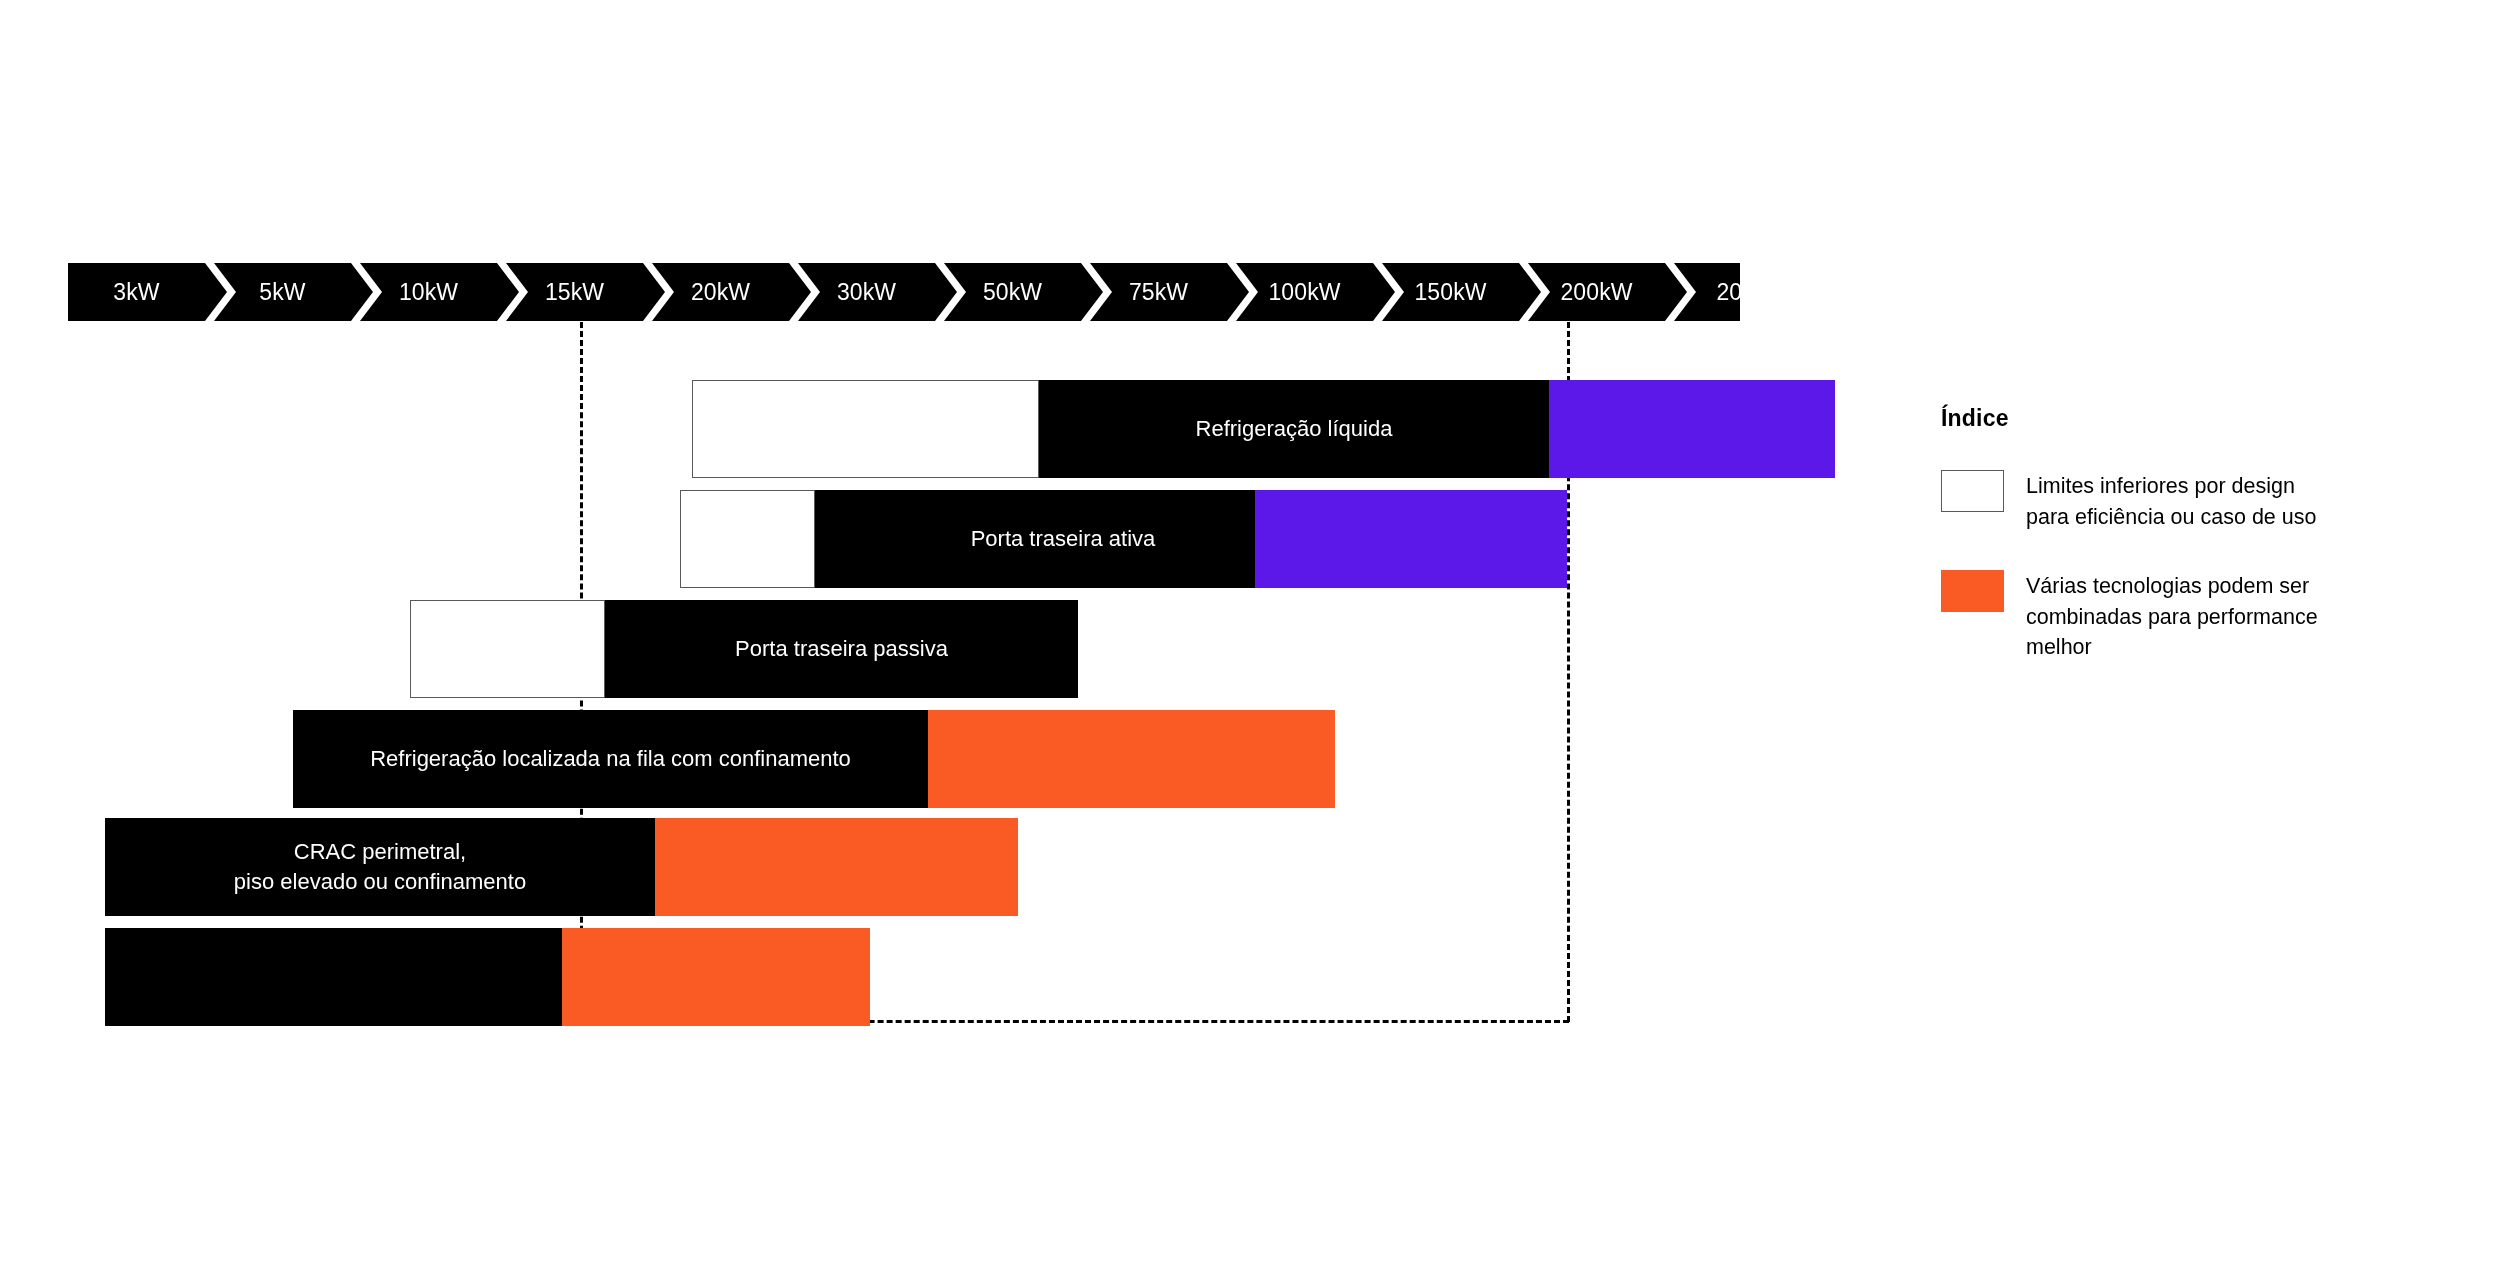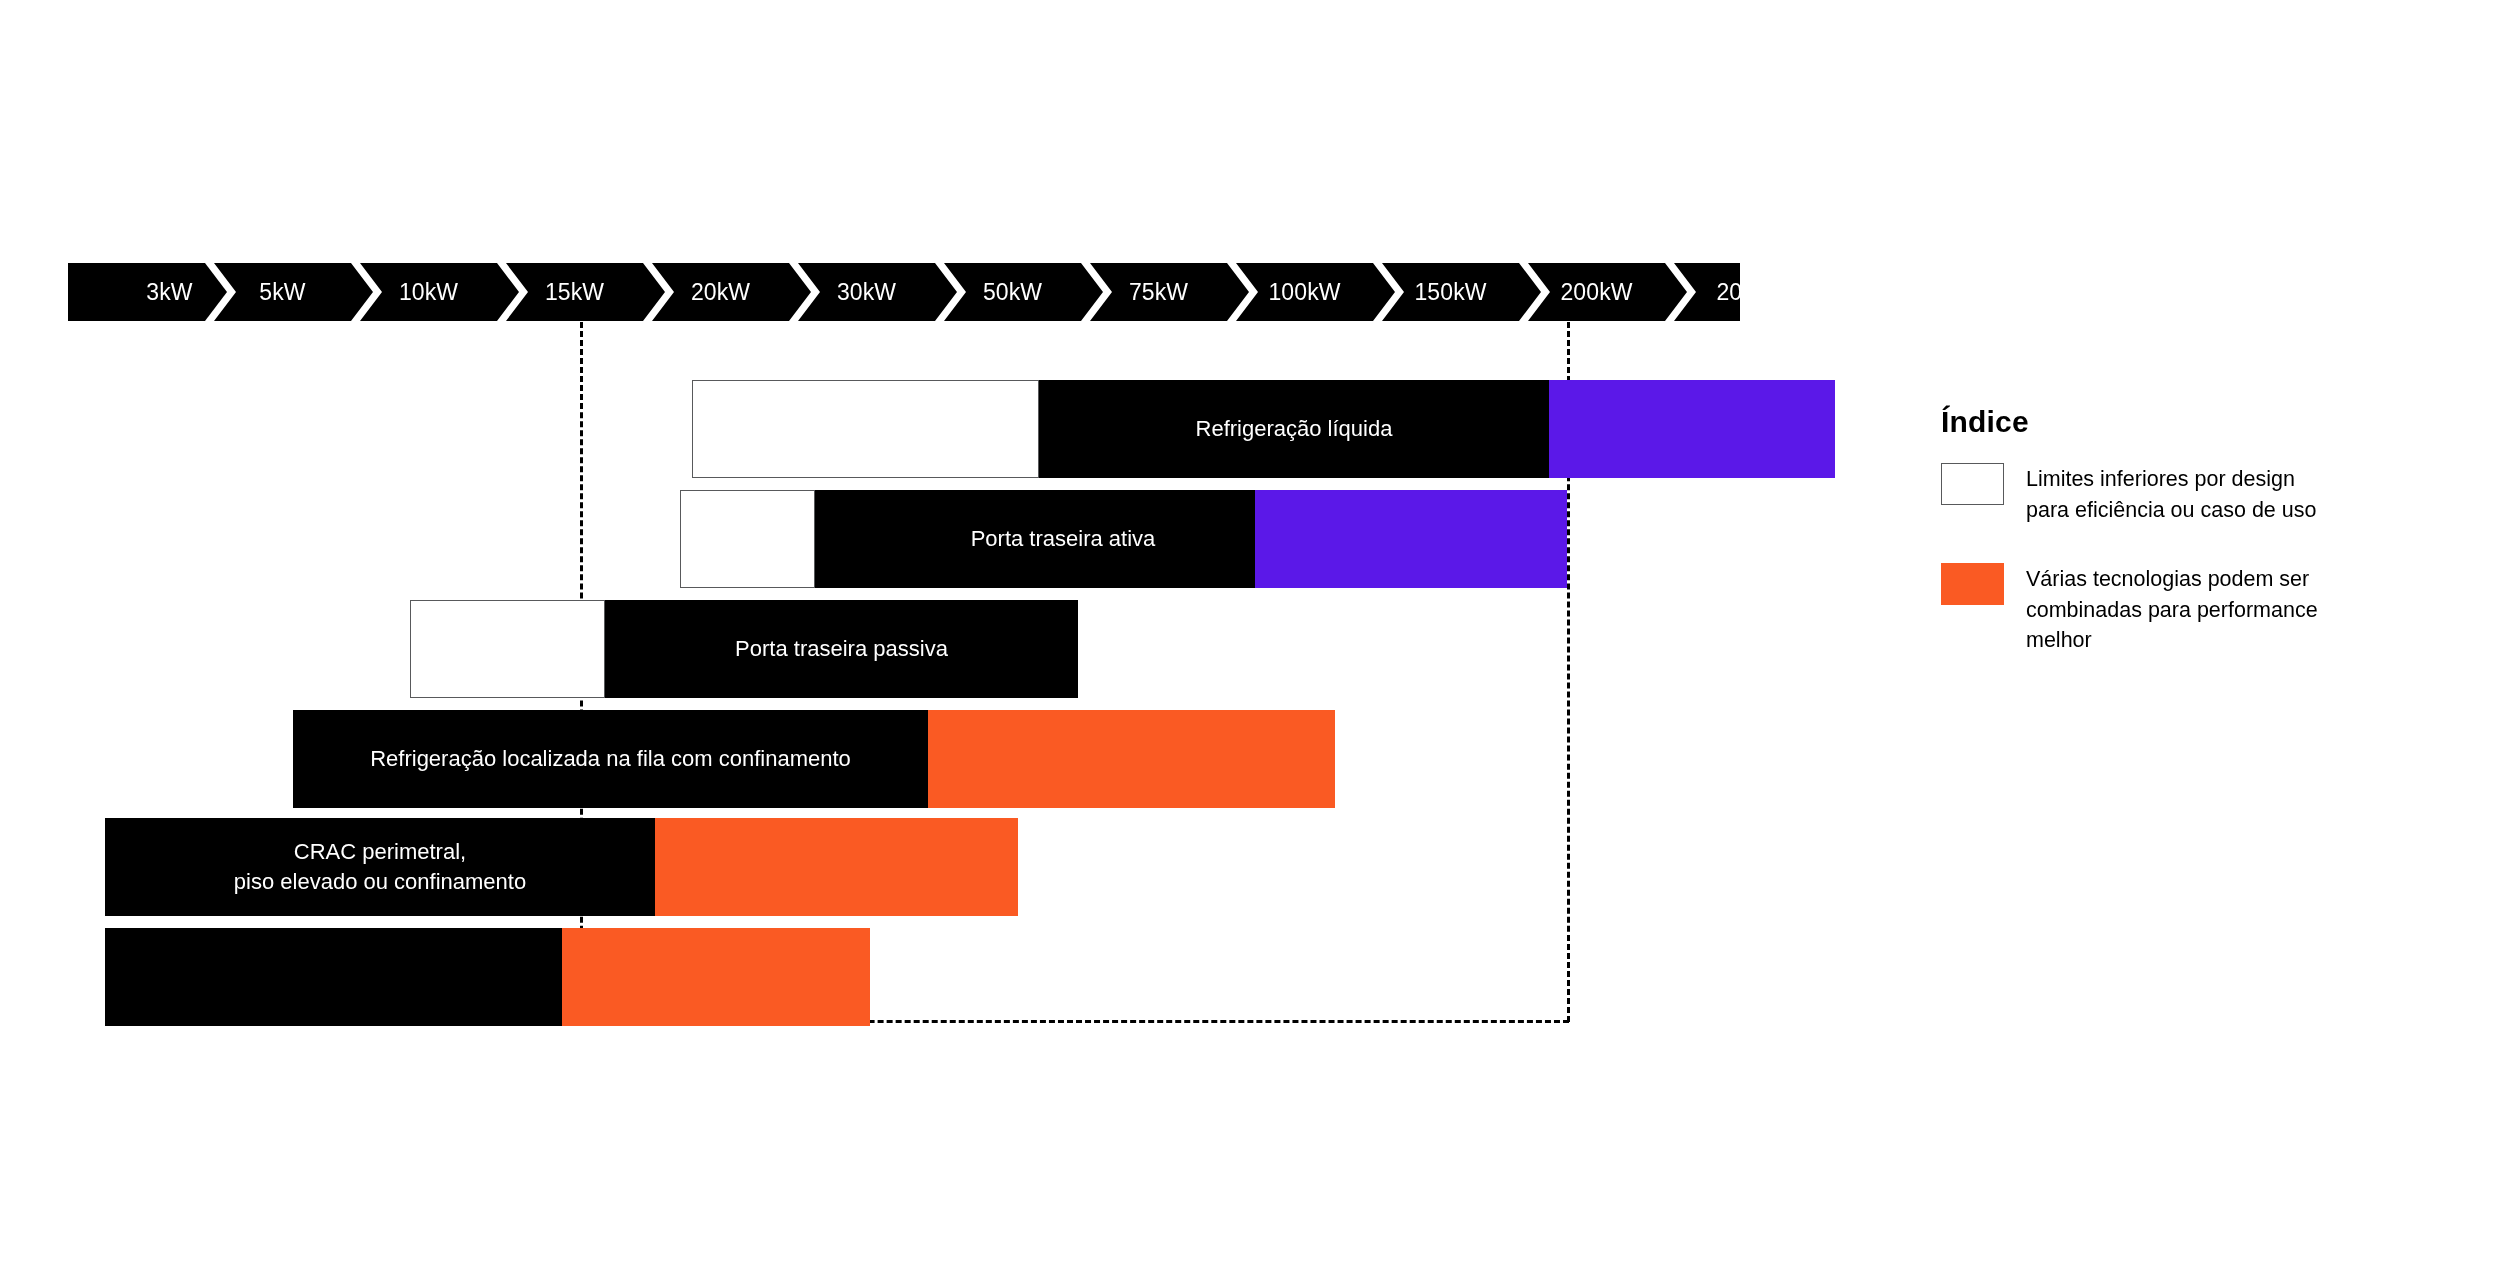--- a/index.html
+++ b/index.html
@@ -94,24 +94,24 @@
   }
 
   
   #legend {
     position: absolute;
     left: 1941px;
     top: 405px;
     width: 520px;
   }
   #legend-title {
-    font-size: 30px;
+    font-size: 23px;
     font-weight: 700;
     color: #000000;
-    margin: 0 0 24px 0;
+    margin: 0 0 38px 0;
     letter-spacing: 0.2px;
   }
   .legend-item {
     position: relative;
     display: flex;
     align-items: flex-start;
     margin-bottom: 38px;
   }
   .legend-swatch {
     flex: 0 0 auto;
@@ -157,21 +157,21 @@
         <polygon points="685,0 822,0 844,29 822,58 685,58 707,29" fill="#000000" transform="translate(45,0)"></polygon>
         <polygon points="822,0 959,0 981,29 959,58 822,58 844,29" fill="#000000" transform="translate(54,0)"></polygon>
         <polygon points="959,0 1096,0 1118,29 1096,58 959,58 981,29" fill="#000000" transform="translate(63,0)"></polygon>
         <polygon points="1096,0 1233,0 1255,29 1233,58 1096,58 1118,29" fill="#000000" transform="translate(72,0)"></polygon>
         <polygon points="1233,0 1370,0 1392,29 1370,58 1233,58 1255,29" fill="#000000" transform="translate(81,0)"></polygon>
         <polygon points="1370,0 1507,0 1529,29 1507,58 1370,58 1392,29" fill="#000000" transform="translate(90,0)"></polygon>
         <polygon points="1507,0 1644,0 1666,29 1644,58 1507,58 1529,29" fill="#000000" transform="translate(99,0)"></polygon>
       </svg>
   </div>
   <div id="tick-labels">
-      <div class="tick-label" style="left: 68px; width: 137px; padding-left: 33px;">3kW</div>
+      <div class="tick-label" style="left: 68px; width: 137px;">3kW</div>
       <div class="tick-label" style="left: 214px; width: 137px;">5kW</div>
       <div class="tick-label" style="left: 360px; width: 137px;">10kW</div>
       <div class="tick-label" style="left: 506px; width: 137px;">15kW</div>
       <div class="tick-label" style="left: 652px; width: 137px;">20kW</div>
       <div class="tick-label" style="left: 798px; width: 137px;">30kW</div>
       <div class="tick-label" style="left: 944px; width: 137px;">50kW</div>
       <div class="tick-label" style="left: 1090px; width: 137px;">75kW</div>
       <div class="tick-label" style="left: 1236px; width: 137px;">100kW</div>
       <div class="tick-label" style="left: 1382px; width: 137px;">150kW</div>
       <div class="tick-label" style="left: 1528px; width: 137px;">200kW</div>

